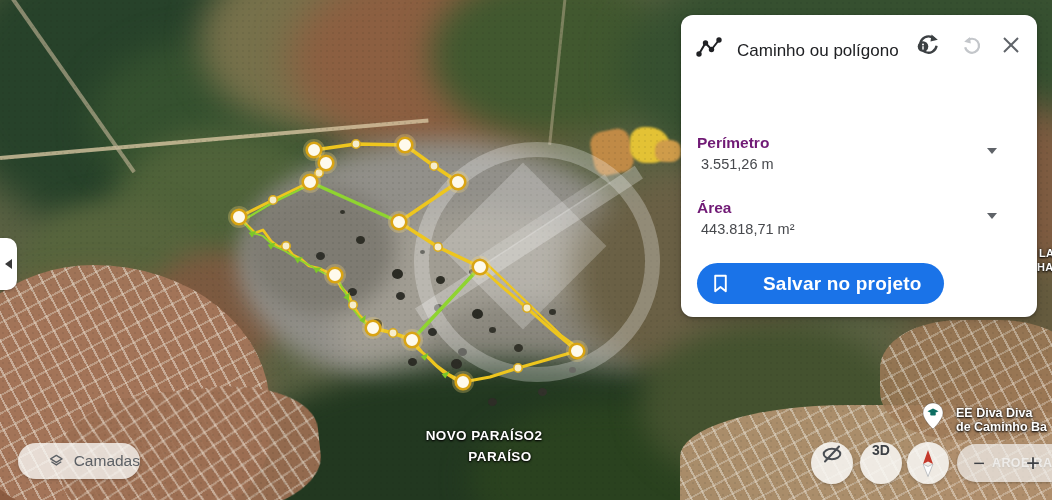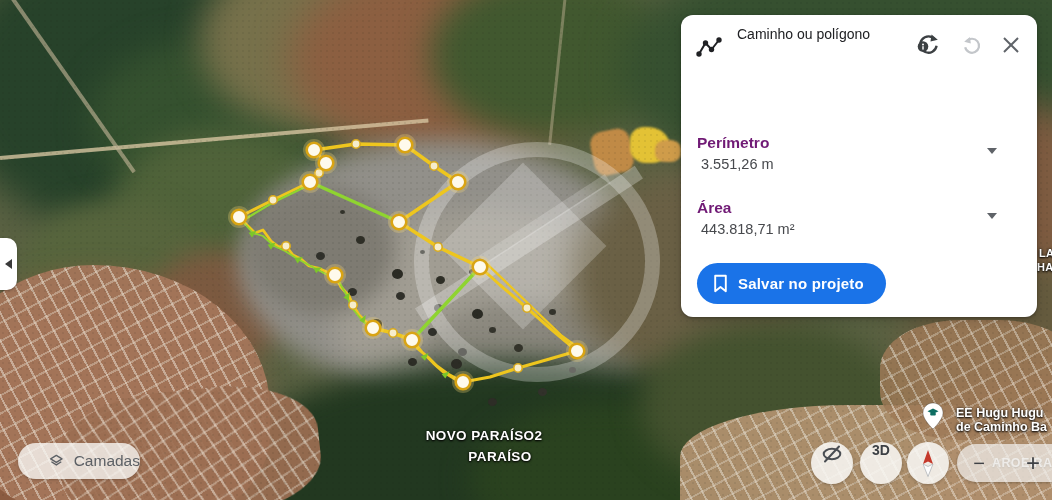--- a/index.html
+++ b/index.html
@@ -52,31 +52,31 @@
   .circle-btn{width:42px;height:42px;border-radius:50%;background:rgba(248,247,244,.88);
               display:flex;align-items:flex-start;justify-content:center;cursor:pointer;}
   .btn-3d{font-size:14px;font-weight:bold;color:#3b3f44;}
   .zoom-pill{left:957px;top:444px;width:120px;height:38px;border-radius:19px;background:rgba(240,239,235,.72);
              display:flex;align-items:center;cursor:pointer;}
   .zoom-pill .zbtn{width:44px;text-align:center;color:#3f4145;cursor:pointer;}
   .zoom-out{font-size:20px;} .zoom-in{font-size:24px;}
   
   .panel{position:absolute;left:681px;top:15px;width:356px;height:302px;background:#fff;border-radius:12px;
          z-index:10;box-shadow:0 1px 3px rgba(0,0,0,.3),0 4px 12px rgba(0,0,0,.15);}
-  .panel-title{position:absolute;left:56px;top:11px;font-size:14px;color:#202124;}
+  .panel-title{position:absolute;left:56px;top:26px;font-size:17px;color:#202124;}
   .hdr-ic{position:absolute;cursor:pointer;}
   .panel-instr{position:absolute;left:16px;top:59px;width:306px;font-size:15px;line-height:21.5px;color:#3c4043;}
   .m-label{position:absolute;left:16px;font-size:15.5px;font-weight:600;color:#701a75;}
   .m-value{position:absolute;left:20px;font-size:14.5px;color:#47494d;}
   .caret{position:absolute;left:306px;width:0;height:0;cursor:pointer;
          border-left:5px solid transparent;border-right:5px solid transparent;border-top:6px solid #5f6368;}
   .save-btn{position:absolute;left:16px;top:248px;height:41px;border-radius:21px;background:#1a73e8;border:none;
             display:inline-flex;align-items:center;gap:10px;padding:0 22px 0 16px;cursor:pointer;
             font-family:"Liberation Sans",sans-serif;}
-  .save-btn span{color:#fff;font-size:15px;font-weight:600;letter-spacing:.2px;}
+  .save-btn span{color:#fff;font-size:19px;font-weight:600;letter-spacing:.2px;margin-left:25px;}
 </style>
 </head>
 <body>
 
 <div id="app">
 
   <div class="basemap">
     <div class="blob" style="left:-50px;top:-70px;width:400px;height:310px;background:#27422a;filter:blur(18px);"></div>
     <div class="blob" style="left:90px;top:40px;width:240px;height:160px;background:#35512f;filter:blur(16px);"></div>
     <div class="blob" style="left:200px;top:-50px;width:240px;height:180px;background:#77714b;filter:blur(16px);"></div>
@@ -196,21 +196,21 @@
       <div class="map-label" style="left: 1039px; top: 247px; font-size: 11px;">LA</div>
       <div class="map-label" style="left: 1037px; top: 261px; font-size: 11px;">HAR</div>
     </div>
 
   <svg class="poi-pin" width="22" height="28" viewBox="0 0 22 28">
     <path d="M11,1 C5.2,1 1,5.4 1,11 c0,6.8 10,16 10,16 s10,-9.2 10,-16 C21,5.4 16.8,1 11,1 z" fill="#ffffff" stroke="rgba(0,0,0,.25)" stroke-width="1"></path>
     <polygon points="11,6.5 16.5,9.3 11,12.1 5.5,9.3" fill="#0e6e63"></polygon>
     <rect x="8.2" y="10.8" width="5.6" height="2.6" rx="1" fill="#0e6e63"></rect>
   </svg>
   <div class="poi-text">
-    <div>EE Hugu Hugu</div>
+    <div>EE Diva Diva</div>
     <div>de Caminho Ba</div>
   </div>
 
   <div class="left-tab">
     <div class="tri"></div>
   </div>
 
   <div class="pill layers-pill">
     <svg width="22" height="22" viewBox="0 0 22 22">
       <path d="M11,3.5 L18.5,8.2 11,12.9 3.5,8.2 Z" fill="none" stroke="#5d6166" stroke-width="1.8" stroke-linejoin="round"></path>

